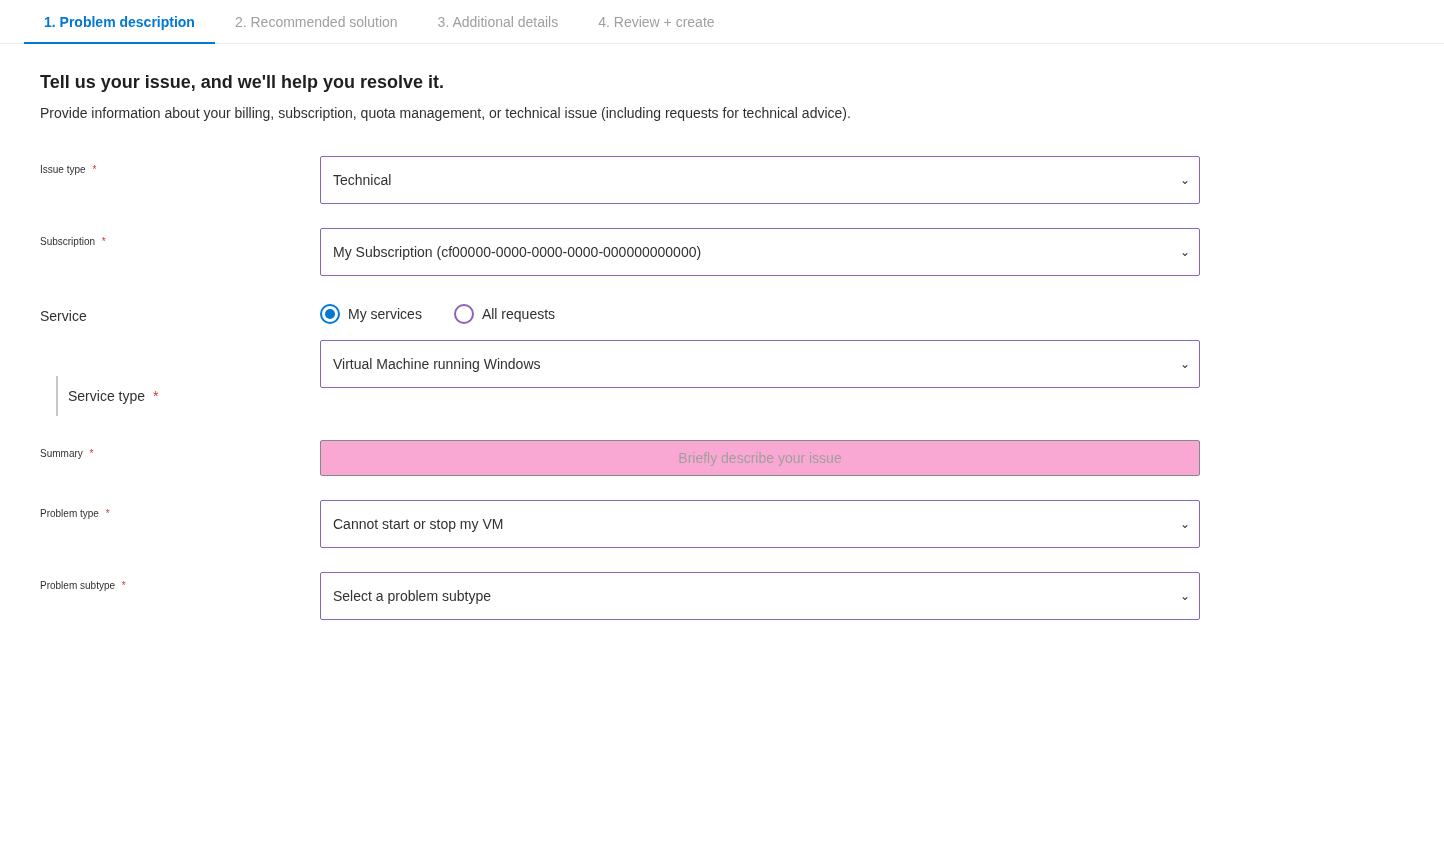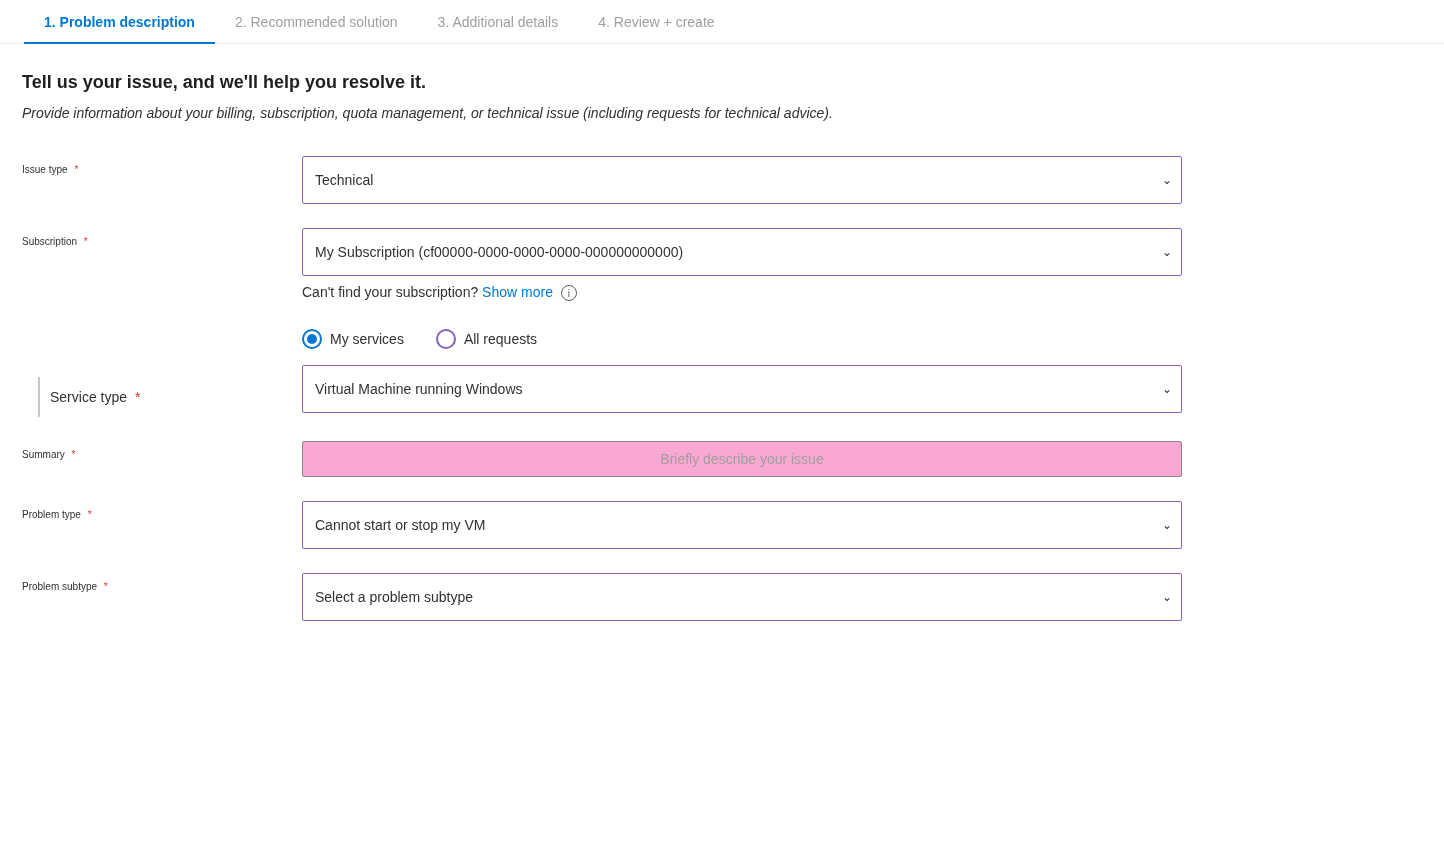--- a/index.html
+++ b/index.html
@@ -32,38 +32,37 @@
       color: #0078d4;
       border-bottom: 2px solid #0078d4;
       font-weight: 600;
     }
     .wizard-tab:not(.active) {
       color: #a19f9d;
     }
 
     
     .main-content {
-      padding: 28px 24px 40px 22px;
+      padding: 28px 24px 40px 40px;
       max-width: 1400px;
     }
 
     .page-headline {
       font-size: 18px;
       font-weight: 700;
       margin-bottom: 10px;
       color: #201f1e;
     }
 
     .page-description {
       font-size: 14px;
       color: #323130;
       margin-bottom: 32px;
       max-width: 900px;
       line-height: 1.5;
-      font-style: italic;
     }
 
     
     .form-row {
       display: flex;
       align-items: flex-start;
       margin-bottom: 24px;
     }
 
     .form-label {
@@ -291,29 +290,26 @@
       <span>Subscription</span>
       <span class="required">*</span>
     </div>
     <div class="form-control-area">
       <div class="select-wrapper">
         <select class="select-box">
           <option>My Subscription (cf00000-0000-0000-0000-000000000000)</option>
         </select>
         <span class="select-chevron">⌄</span>
       </div>
-      <div class="subscription-hint">
-        <span>Can't find your subscription?</span>&nbsp;<a>Show more</a>
-        <span class="info-icon">i</span>
-      </div>
     </div>
   </div>
 
   <div class="service-row">
     <div class="service-label-col">
+      <span class="service-label-text">Service</span>
       <div class="service-sub-label">
         <div class="service-sub-label-bar"></div>
         <span class="service-sub-label-text">
           <span>Service type</span>
           <span class="required">*</span>
         </span>
       </div>
     </div>
 
     <div class="service-right-col">

